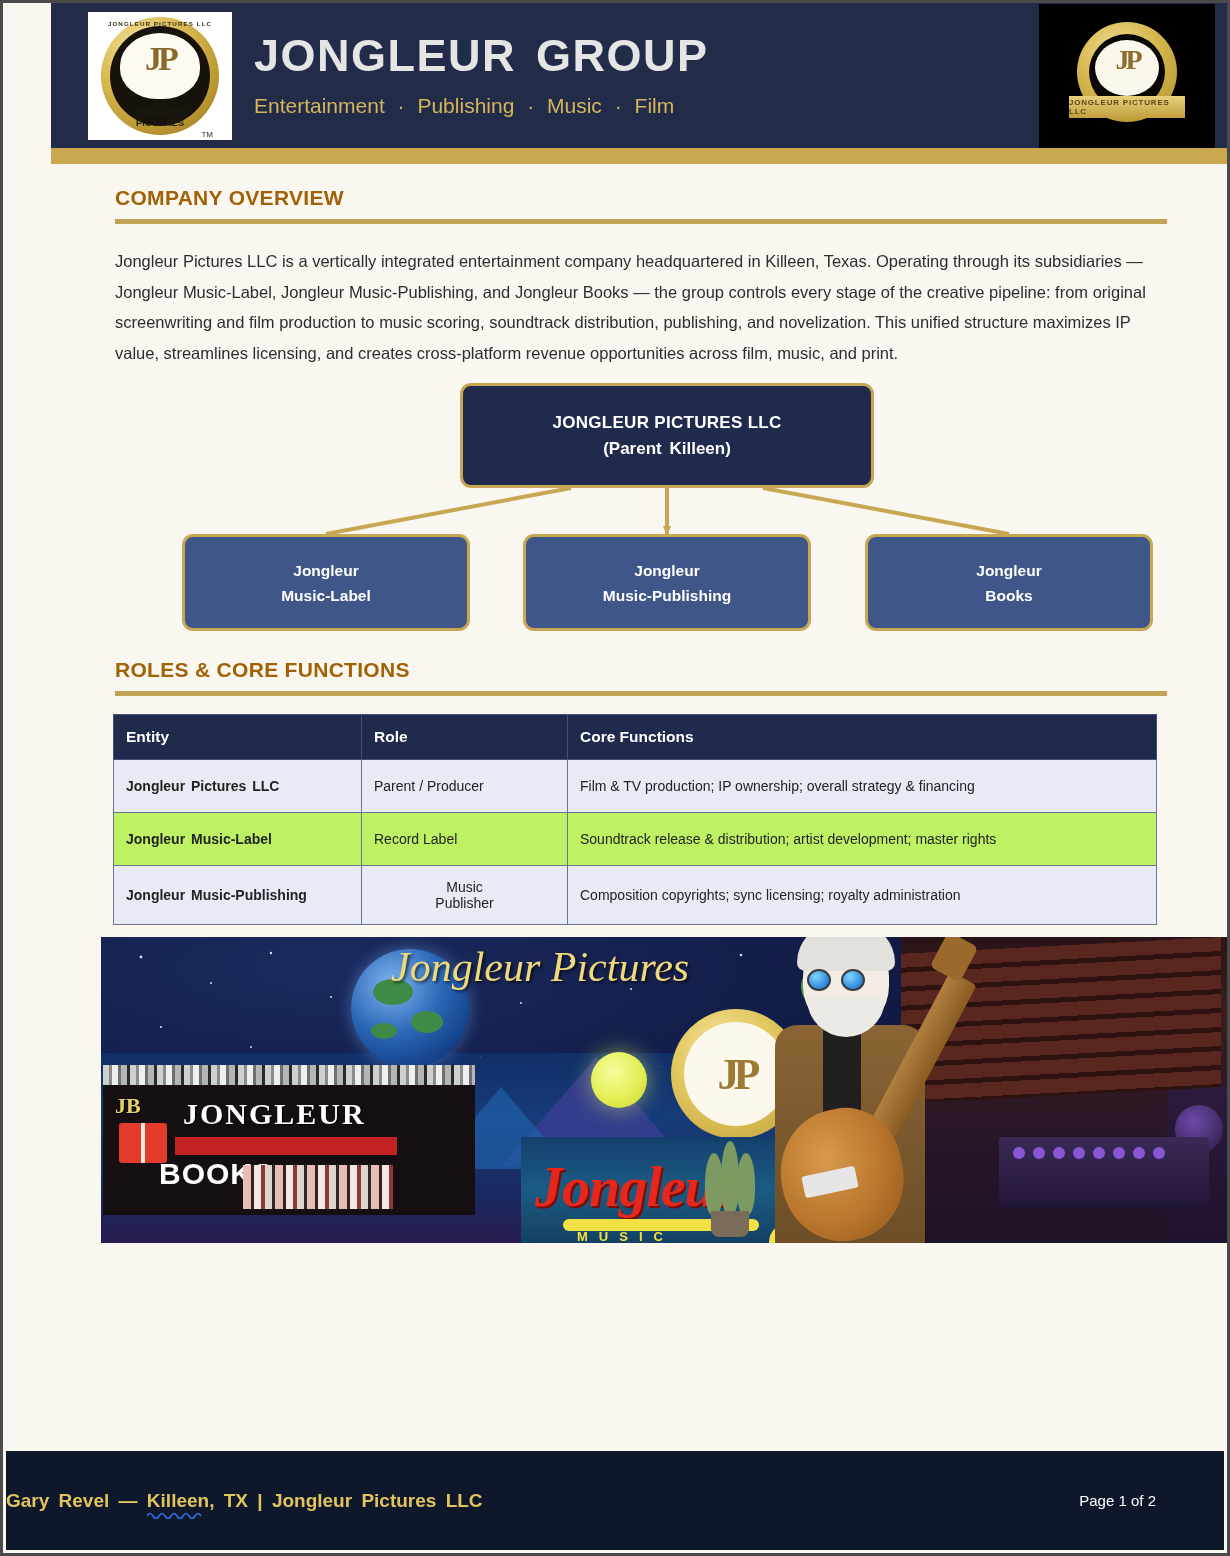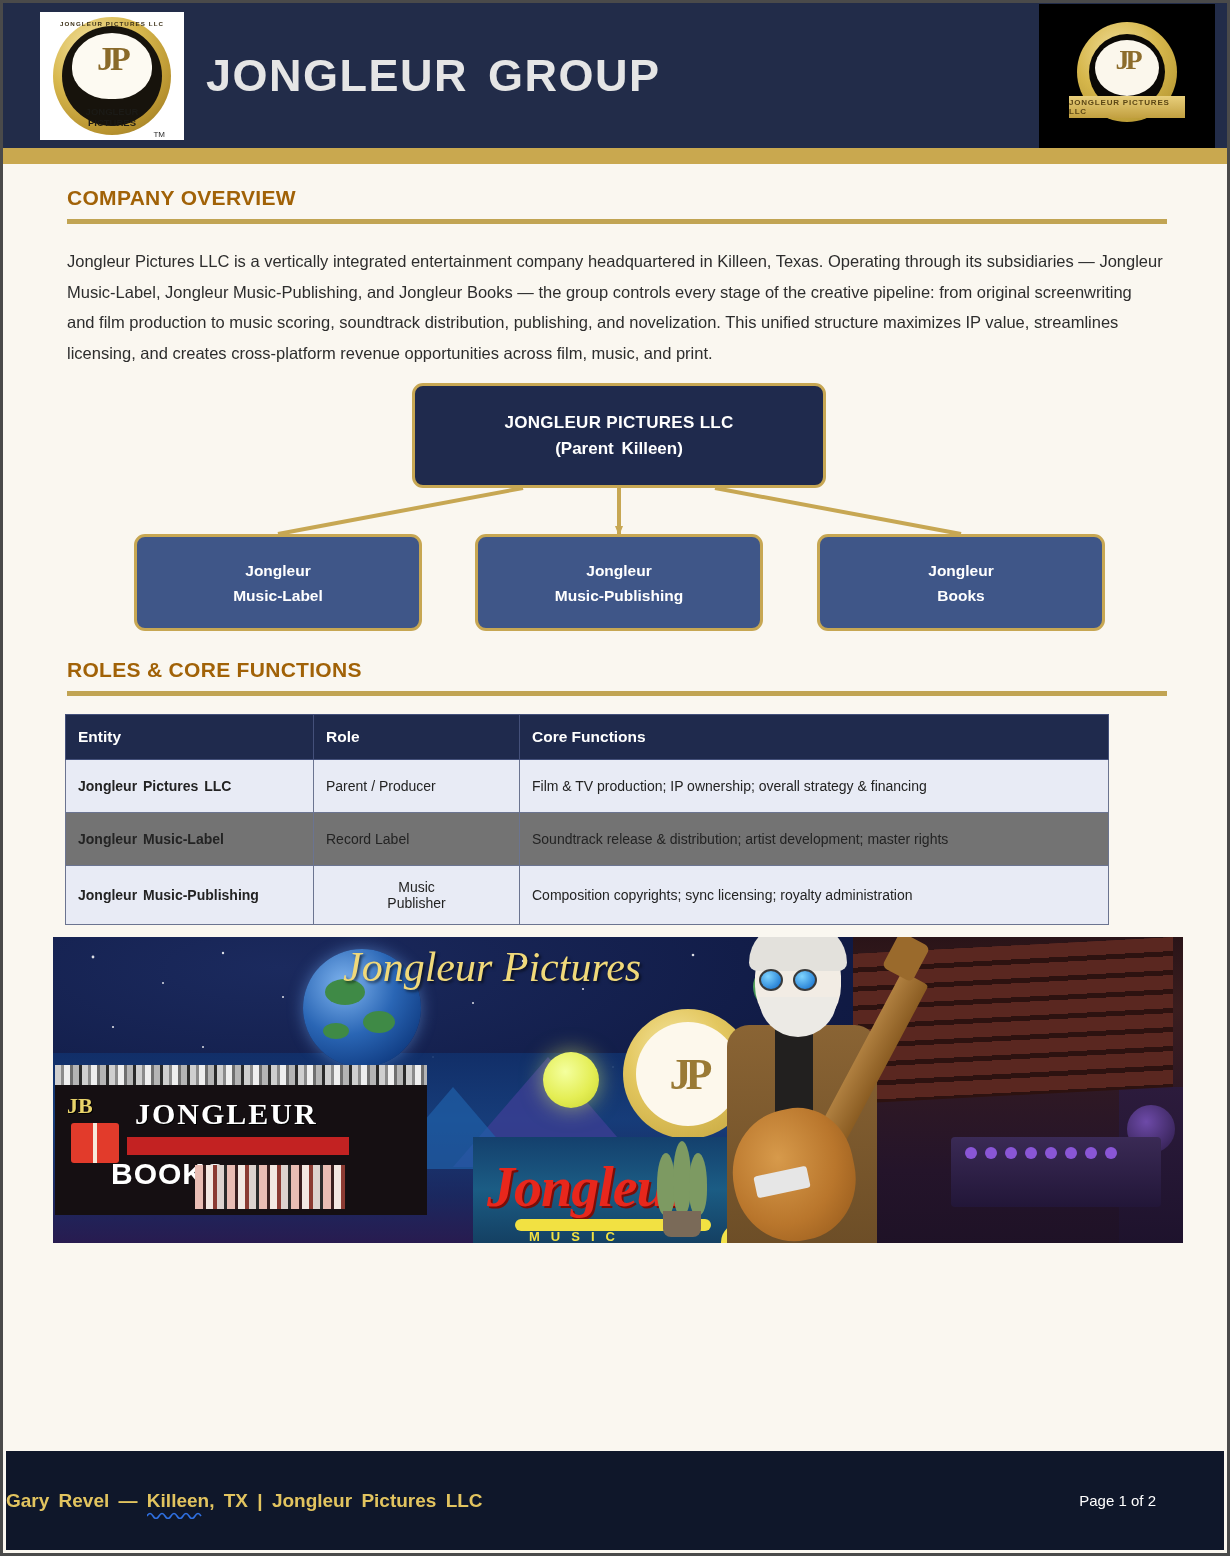--- a/index.html
+++ b/index.html
@@ -11,20 +11,21 @@
     font-family: "Liberation Sans", sans-serif;
   }
   .page {
     position: relative;
     width: 1230px;
     height: 1556px;
     background: #faf7f0;
     box-sizing: border-box;
     border: 3px solid #4a4a4a;
     overflow: hidden;
+    padding-left: 48px;
   }
 
   
   .header {
     position: relative;
     height: 145px;
     background: #222c49;
     display: flex;
     align-items: center;
     box-sizing: border-box;
@@ -300,21 +301,21 @@
   }
   table.roles td {
     font-size: 14px;
     color: #232323;
     padding: 13px 12px;
     border: 1px solid #6b7490;
     vertical-align: middle;
     height: 26px;
   }
   table.roles tr.alt td { background: #e8ebf5; }
-  table.roles tr.plain td { background: #737373; }
+  table.roles tr.plain td { background: #bef264; }
   td.entity { font-weight: bold; font-size: 14.5px; word-spacing: 2px; }
   td.role { text-align: left; }
   td.role.centered { text-align: center; }
   .col-entity { width: 248px; }
   .col-role { width: 206px; }
 
   
   .banner {
     position: relative;
     margin: 12px 0 0 50px;
@@ -634,20 +635,29 @@
         <div class="seal-bottom-text">
           <span>JONGLEUR</span><br>
           <span>PICTURES</span>
         </div>
         <span class="seal-tm">TM</span>
       </div>
     </div>
 
     <div class="header-titles">
       <div class="title-main">JONGLEUR  GROUP</div>
+      <div class="title-sub">
+        <span>Entertainment</span>
+        <span class="dot">·</span>
+        <span>Publishing</span>
+        <span class="dot">·</span>
+        <span>Music</span>
+        <span class="dot">·</span>
+        <span>Film</span>
+      </div>
     </div>
 
     <div class="header-logo-right">
       <div class="crest">
         <div class="crest-ring"></div>
         <div class="crest-hole"></div>
         <div class="crest-face">
           <div class="crest-mono">JP</div>
         </div>
         <div class="crest-banner">JONGLEUR PICTURES LLC</div>

